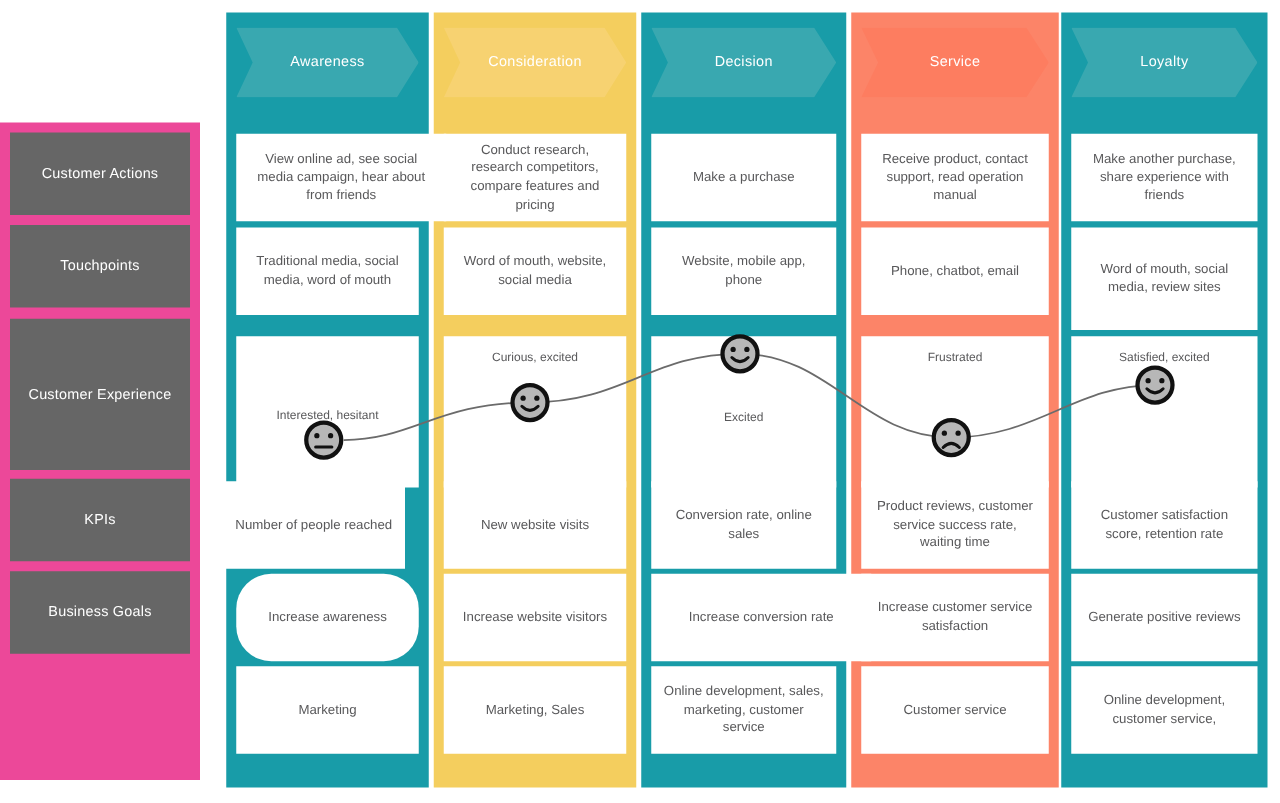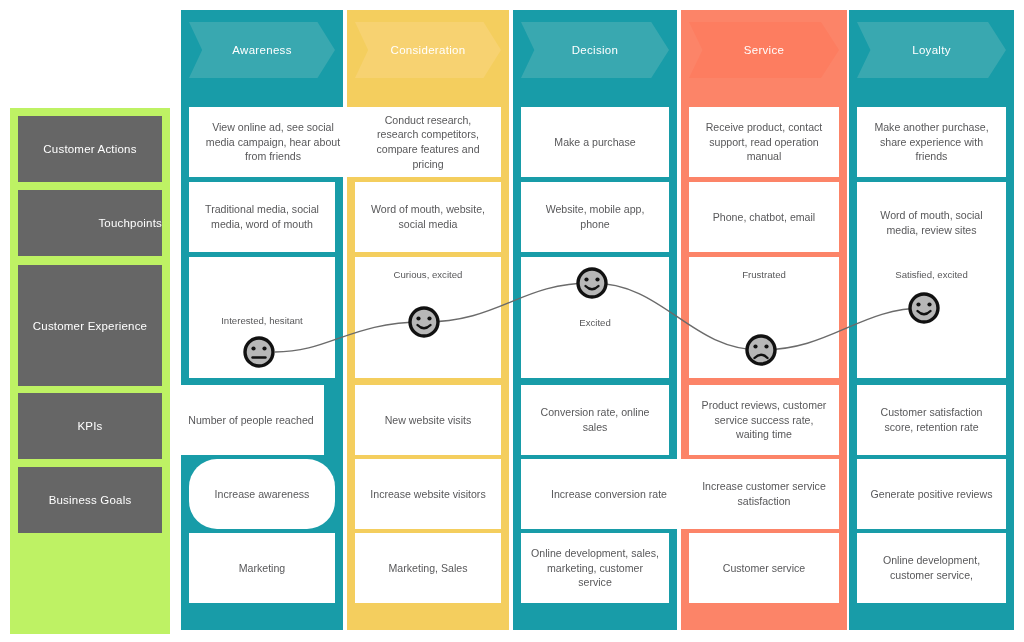--- a/index.html
+++ b/index.html
@@ -15,26 +15,25 @@
     width: 1024px;
     height: 642px;
     background: #ffffff;
     overflow: hidden;
     padding-left: 43px;
   }
 
   
   #sidebar {
     position: absolute;
-    left: 10px;
+    left: 0;
     top: 98px;
     width: 160px;
     height: 526px;
-    background: #bef264;
-    margin-top: 10px;
+    background: #ec4899;
   }
   .side-cell {
     position: absolute;
     left: 8px;
     width: 144px;
     background: #666666;
     color: #ffffff;
     font-size: 11.5px;
     display: flex;
     align-items: center;
@@ -87,20 +86,21 @@
   .card span.txt {
     color: #58585a;
     font-size: 10.6px;
     line-height: 1.38;
   }
 
   
   .card.exp {
     display: block;
     padding: 0;
+    margin-top: 12px;
   }
   .card.exp .exp-label {
     position: absolute;
     left: 0;
     right: 0;
     top: 12px;
     text-align: center;
     color: #58585a;
     font-size: 9.6px;
     line-height: 1.3;
@@ -147,21 +147,21 @@
       <div class="col teal" style="left: 849px; width: 165px;"></div>
       <div class="chev t-teal" style="left: 857px; width: 149px;">
         <span>Loyalty</span>
       </div>
     </div>
 
   <div id="sidebar">
       <div class="side-cell" style="top: 8px; height: 66px;">
         <span>Customer Actions</span>
       </div>
-      <div class="side-cell" style="top: 82px; height: 66px; justify-content: flex-end;">
+      <div class="side-cell" style="top: 82px; height: 66px;">
         <span>Touchpoints</span>
       </div>
       <div class="side-cell" style="top: 157px; height: 121px;">
         <span>Customer Experience</span>
       </div>
       <div class="side-cell" style="top: 285px; height: 66px;">
         <span>KPIs</span>
       </div>
       <div class="side-cell" style="top: 359px; height: 66px;">
         <span>Business Goals</span>

